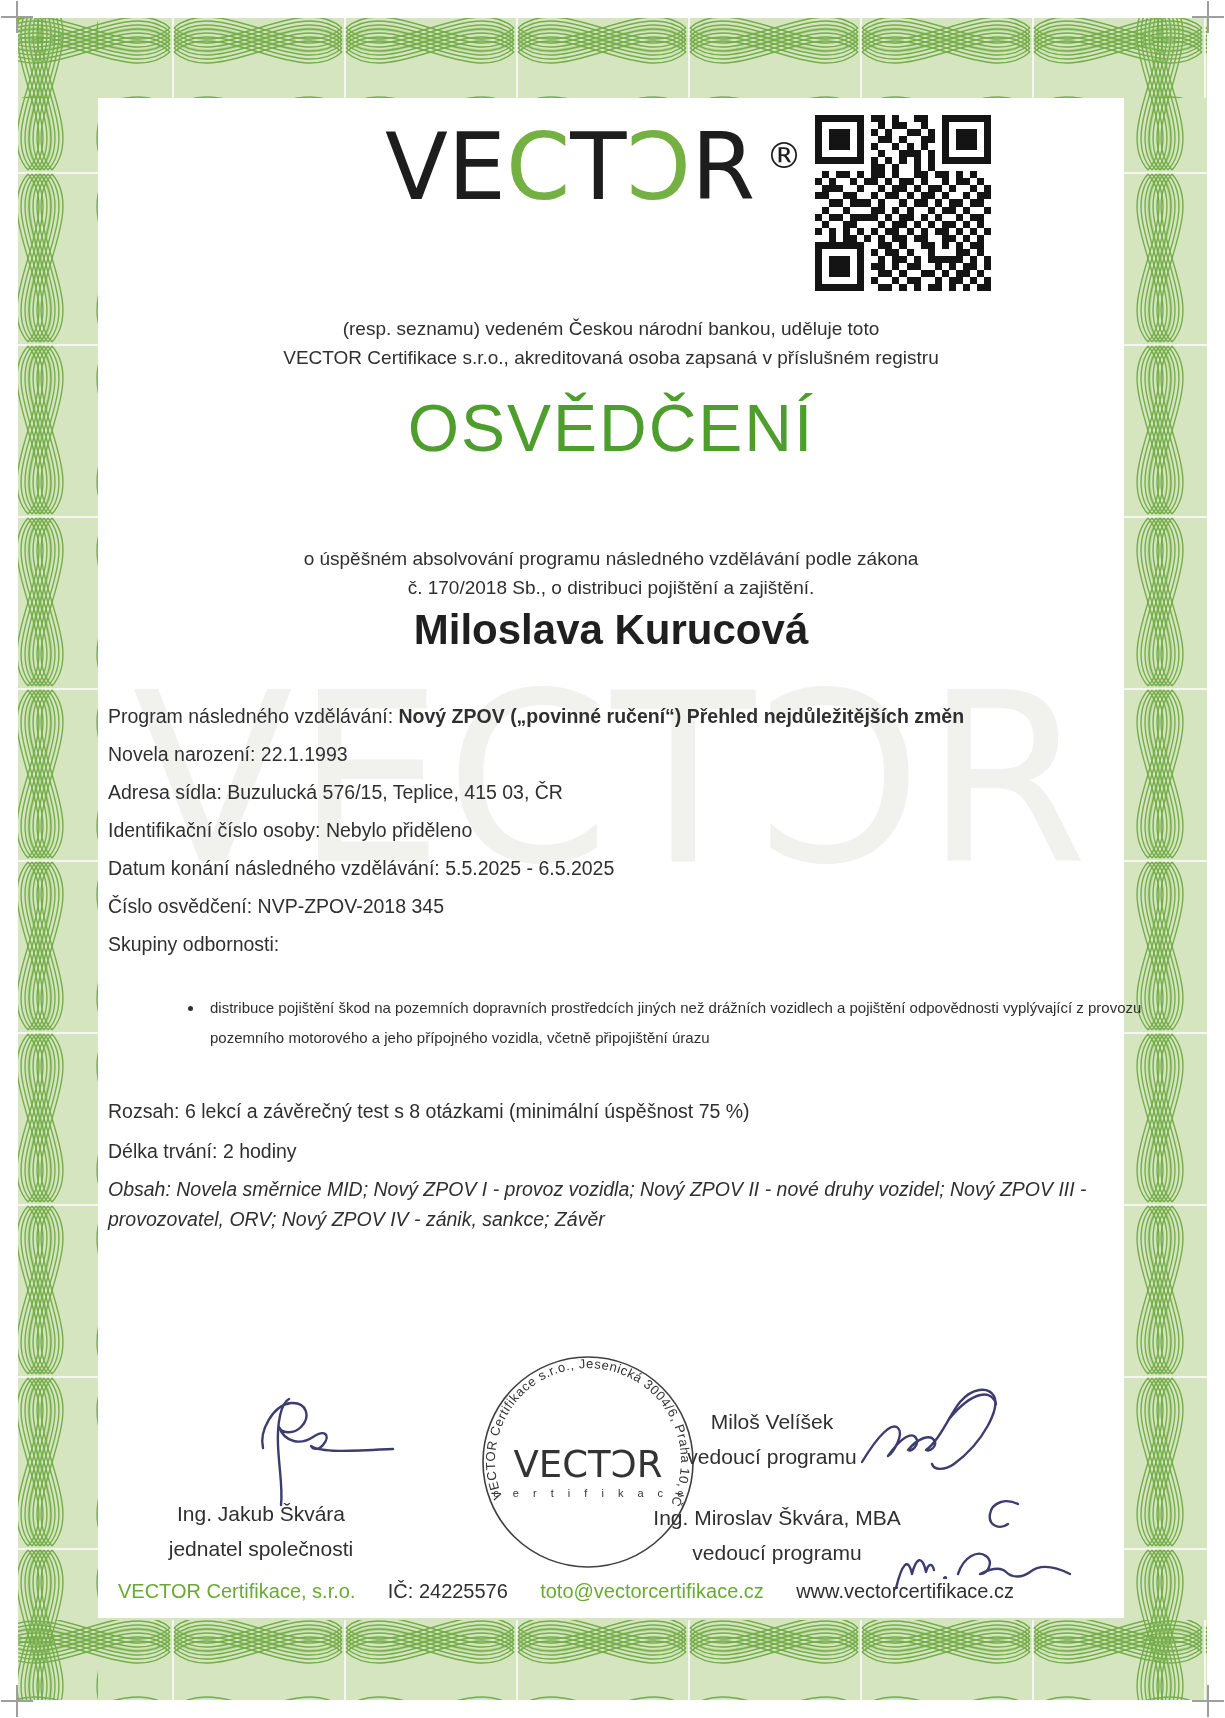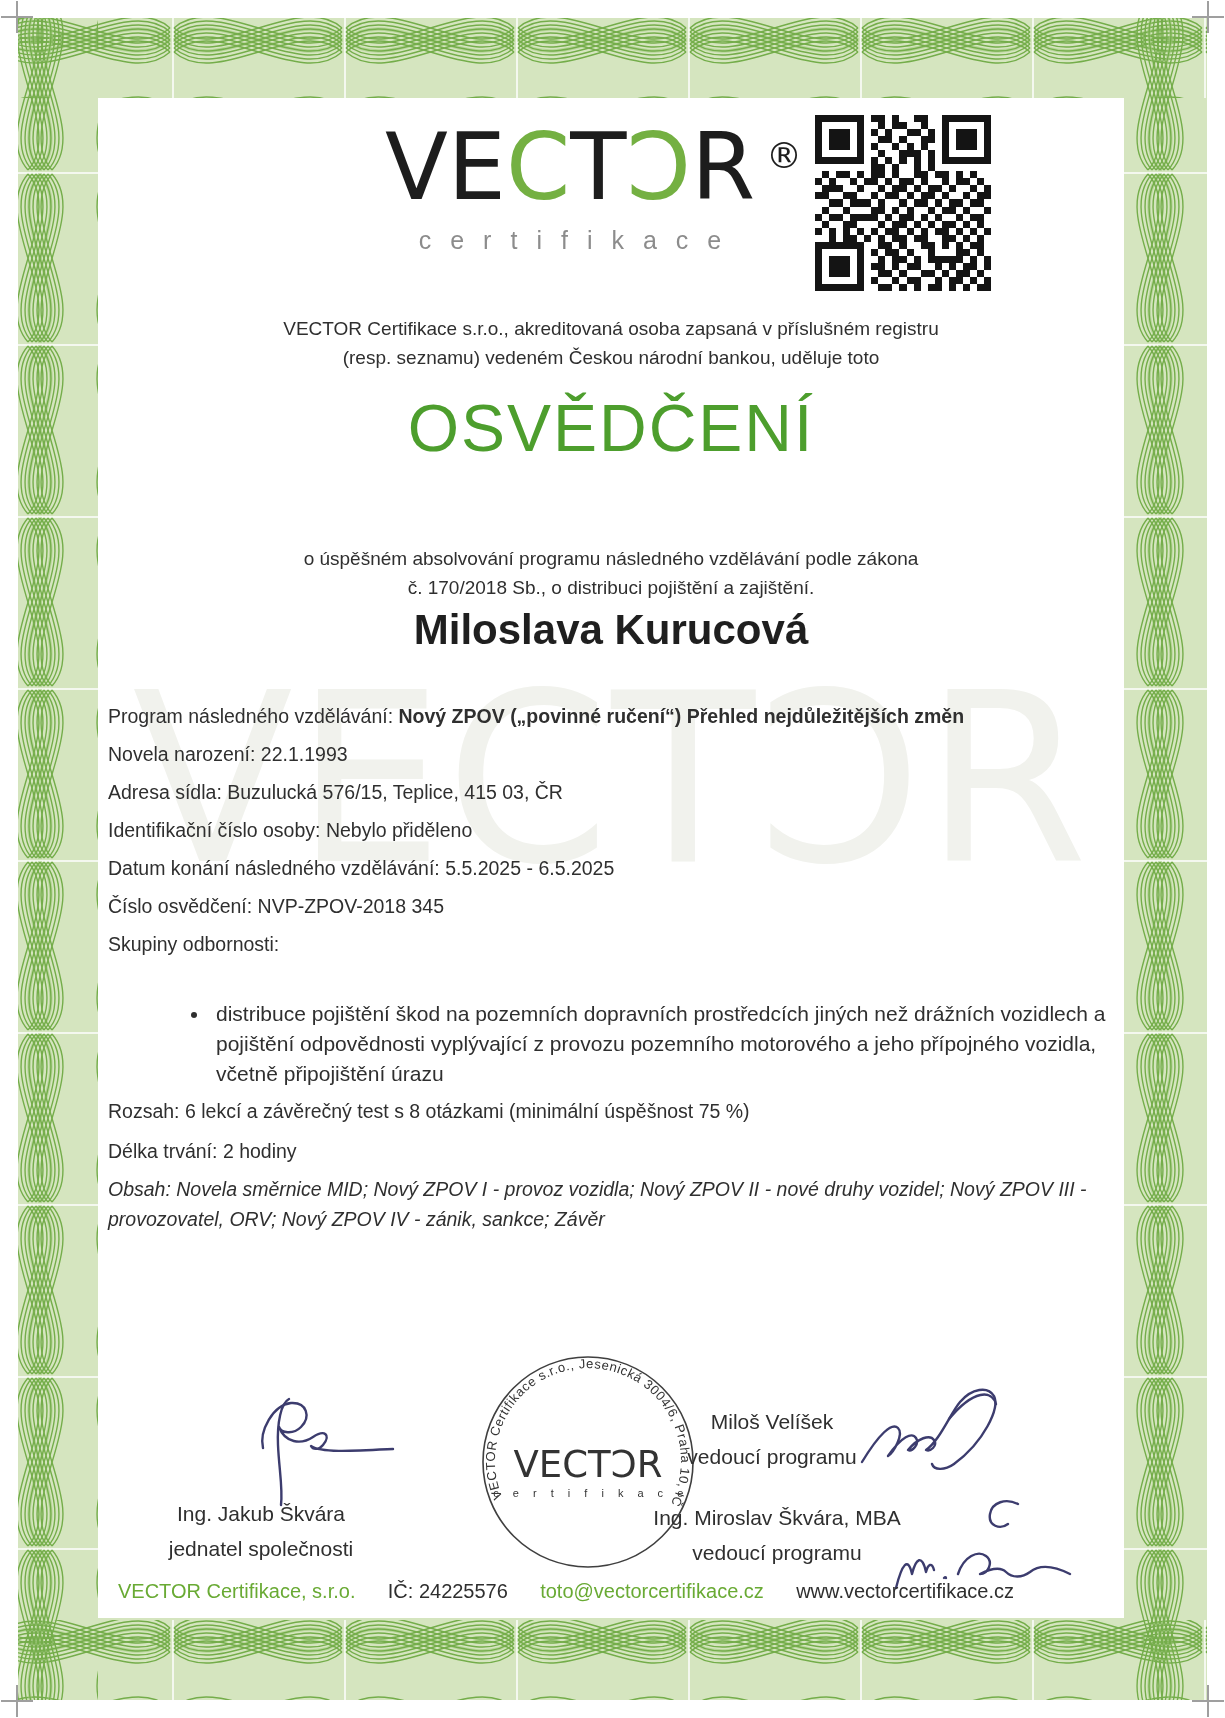--- a/index.html
+++ b/index.html
@@ -39,21 +39,21 @@
   .para1{top:216px;}
   .para2{top:446px;}
   .cert-title{position:absolute;left:0;top:292px;width:100%;text-align:center;
               font-size:66px;letter-spacing:2px;color:var(--title-green,#4d9e2d);}
   .holder-name{position:absolute;left:0;top:508px;width:100%;text-align:center;
                font-size:42px;font-weight:bold;color:#1f1f1f;}
   
   .details{position:absolute;left:10px;top:606px;width:1002px;font-size:19.5px;}
   .detail-line{line-height:24px;margin-bottom:14px;}
   .detail-line .bold{font-weight:bold;}
-  .bullets{position:absolute;left:72px;top:880px;width:940px;font-size:21px;line-height:30px;}
+  .bullets{position:absolute;left:66px;top:880px;width:940px;font-size:15px;line-height:30px;}
   .bullets li{padding-left:6px;}
   .line-abs{position:absolute;left:10px;font-size:19.5px;line-height:30px;width:1002px;}
   .rozsah{top:998px;}
   .delka{top:1038px;}
   .obsah{top:1076px;font-style:italic;}
   
   .sig-svg{position:absolute;}
   .sig-svg path{fill:none;stroke:var(--signature-ink,#3c3c6e);stroke-width:2.4;
                 stroke-linecap:round;stroke-linejoin:round;}
   .sig-jakub{left:95px;top:1295px;width:210px;height:115px;}
@@ -137,21 +137,20 @@
     <rect x="18" y="18" width="80" height="1682" fill="url(#pv)"></rect>
     <rect x="1124" y="18" width="83" height="1682" fill="url(#pv)"></rect>
   </svg>
 
   <div class="inner">
 
     <div class="watermark">VECTƆR</div>
 
     <div class="logo-block">
       <div class="logo-text"><span>VE</span><span class="green">C</span><span>T</span><span class="green">Ɔ</span><span>R</span><span class="logo-reg">®</span></div>
-      <div class="logo-sub">certifikace</div>
     </div>
 
     <div class="qr">
         <div style="grid-area: 1 / 1;"></div>
         <div style="grid-area: 1 / 2;"></div>
         <div style="grid-area: 1 / 3;"></div>
         <div style="grid-area: 1 / 4;"></div>
         <div style="grid-area: 1 / 5;"></div>
         <div style="grid-area: 1 / 6;"></div>
         <div style="grid-area: 1 / 7;"></div>
@@ -479,22 +478,22 @@
         <div style="grid-area: 25 / 15;"></div>
         <div style="grid-area: 25 / 17;"></div>
         <div style="grid-area: 25 / 18;"></div>
         <div style="grid-area: 25 / 20;"></div>
         <div style="grid-area: 25 / 22;"></div>
         <div style="grid-area: 25 / 24;"></div>
         <div style="grid-area: 25 / 25;"></div>
       </div>
 
     <div class="para para1">
+      <div>(resp. seznamu) vedeném Českou národní bankou, uděluje toto</div>
       <div>VECTOR Certifikace s.r.o., akreditovaná osoba zapsaná v příslušném registru</div>
-      <div>(resp. seznamu) vedeném Českou národní bankou, uděluje toto</div>
     </div>
 
     <div class="cert-title">OSVĚDČENÍ</div>
 
     <div class="para para2">
       <div>o úspěšném absolvování programu následného vzdělávání podle zákona</div>
       <div>č. 170/2018 Sb., o distribuci pojištění a zajištění.</div>
     </div>
 
     <div class="holder-name">Miloslava Kurucová</div>

